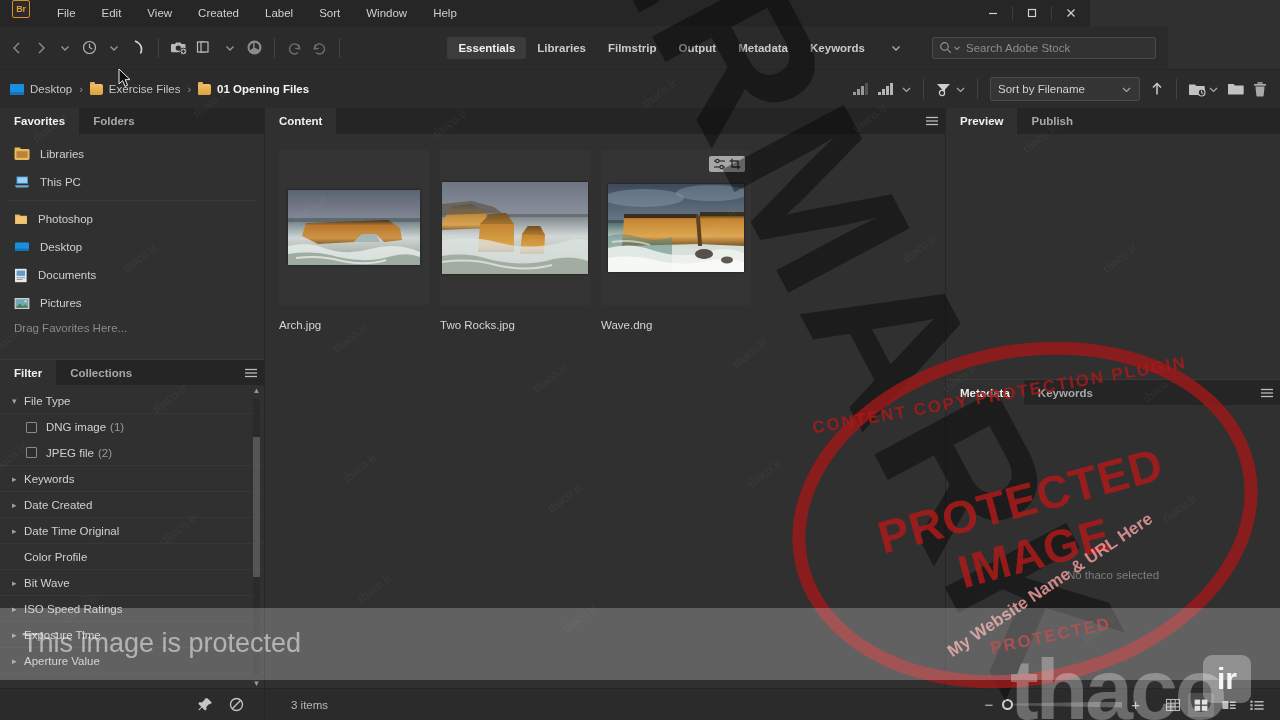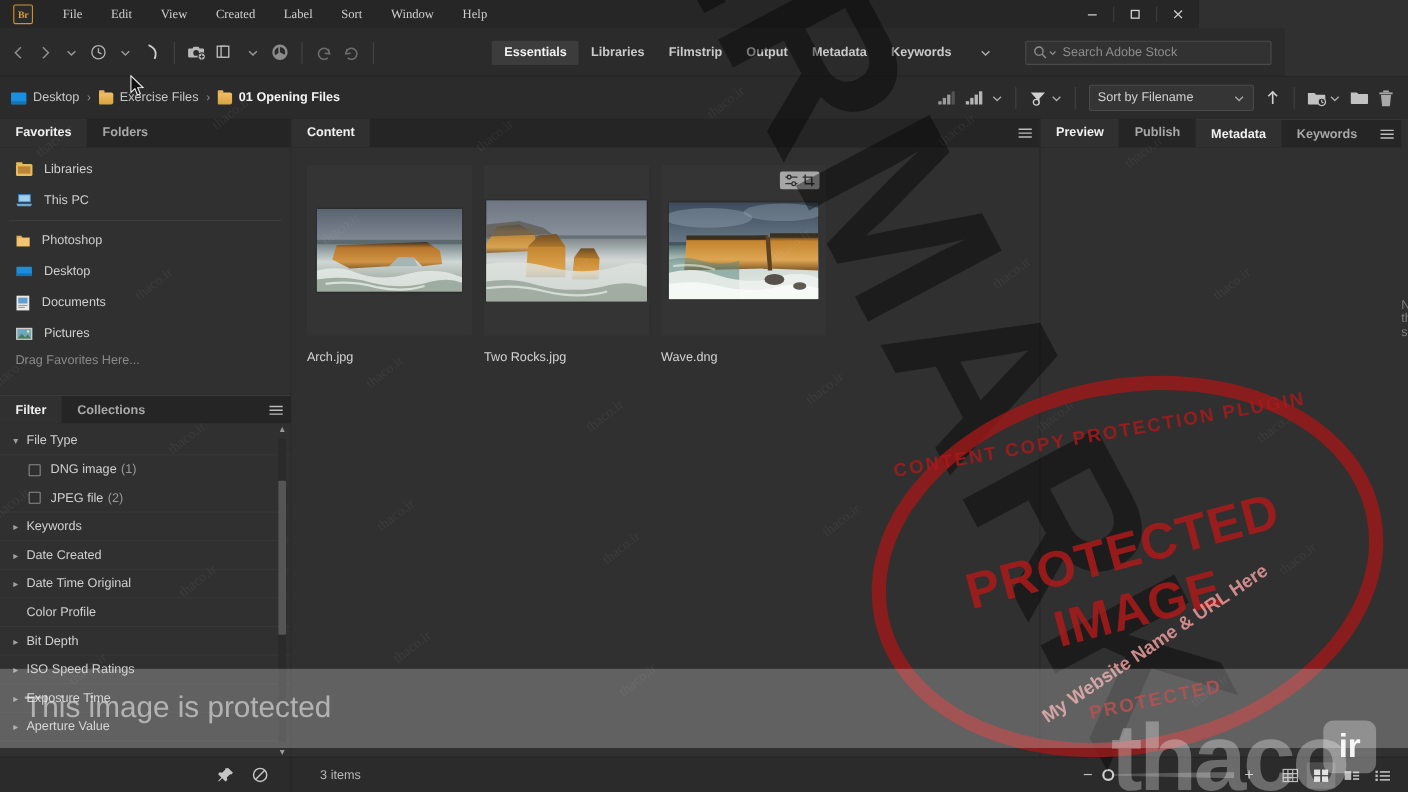--- a/index.html
+++ b/index.html
@@ -15,21 +15,21 @@
     width: 1280px; height: 720px;
     background: #303030;
     overflow: hidden;
   }
 
   
   .menubar {
     position: absolute; top: 0; left: 0;
     width: 1090px; height: 26px;
     background: #262626;
-    display: flex; align-items: center; font-family: Liberation Serif, serif;
+    display: flex; 
   }
   .br-logo {
     width: 18px; height: 18px; margin-left: 12px; margin-right: 14px;
     border: 1px solid #d98f24; border-radius: 2px;
     color: #e0993a; font-size: 9px; font-weight: bold;
     display: flex; align-items: center; justify-content: center;
     background: #2b2b2b; letter-spacing: -0.3px;
   }
   .menu-item {
     color: #cfcfcf; font-size: 11.5px; padding: 0 13px;
@@ -186,21 +186,21 @@
     position: absolute; top: 6px; right: 6px;
     background: #a6a6a6; border-radius: 2px; padding: 2px 4px;
     display: flex; align-items: center; gap: 3px;
   }
 
   
   .right-col {
     position: absolute; left: 946px; top: 108px;
     width: 334px; height: 580px;
     background: #303030;
-    display: flex; flex-direction: row;
+    display: flex; flex-direction: column;
   }
   .preview-body { height: 245px; background: #303030; }
   .meta-body { flex: 1; background: #303030; position: relative; }
   .nofiles {
     position: absolute; top: 164px; left: 0; right: 0; text-align: center;
     color: #7e7e7e; font-size: 11.5px;
   }
 
   
   .statusbar {
@@ -613,21 +613,21 @@
         <div class="frow">
           <span class="chev">▸</span>
           <span class="ftext">Date Time Original</span>
         </div>
         <div class="frow">
           <span class="chev"></span>
           <span class="ftext">Color Profile</span>
         </div>
         <div class="frow">
           <span class="chev">▸</span>
-          <span class="ftext">Bit Depth</span>
+          <span class="ftext">Bit Wave</span>
         </div>
         <div class="frow">
           <span class="chev">▸</span>
           <span class="ftext">ISO Speed Ratings</span>
         </div>
         <div class="frow">
           <span class="chev">▸</span>
           <span class="ftext">Exposure Time</span>
         </div>
         <div class="frow">

